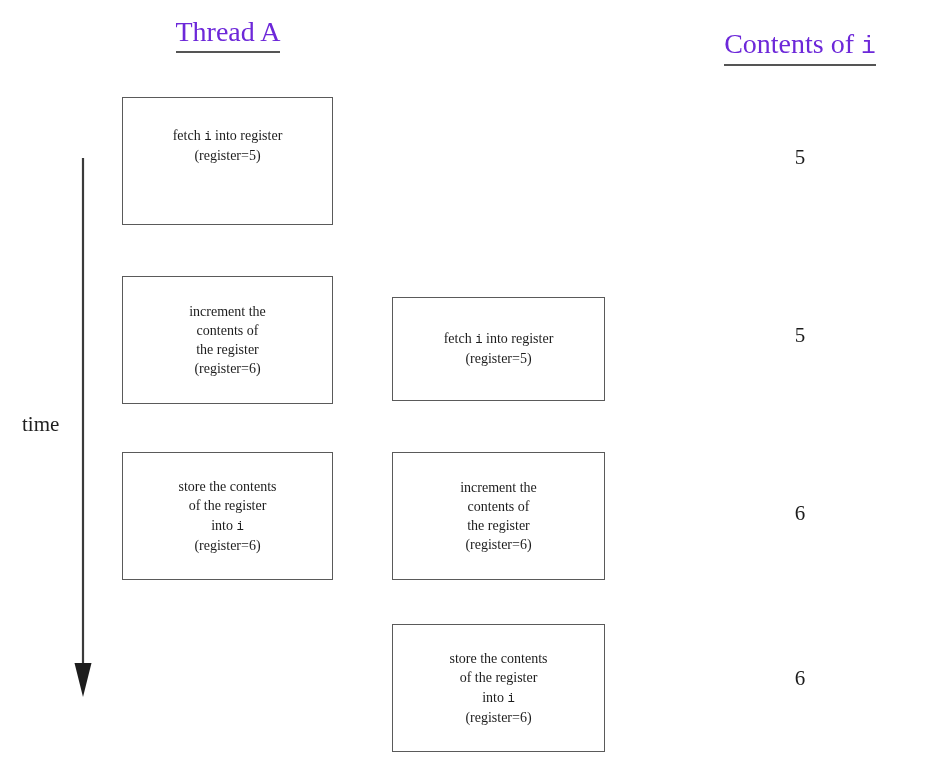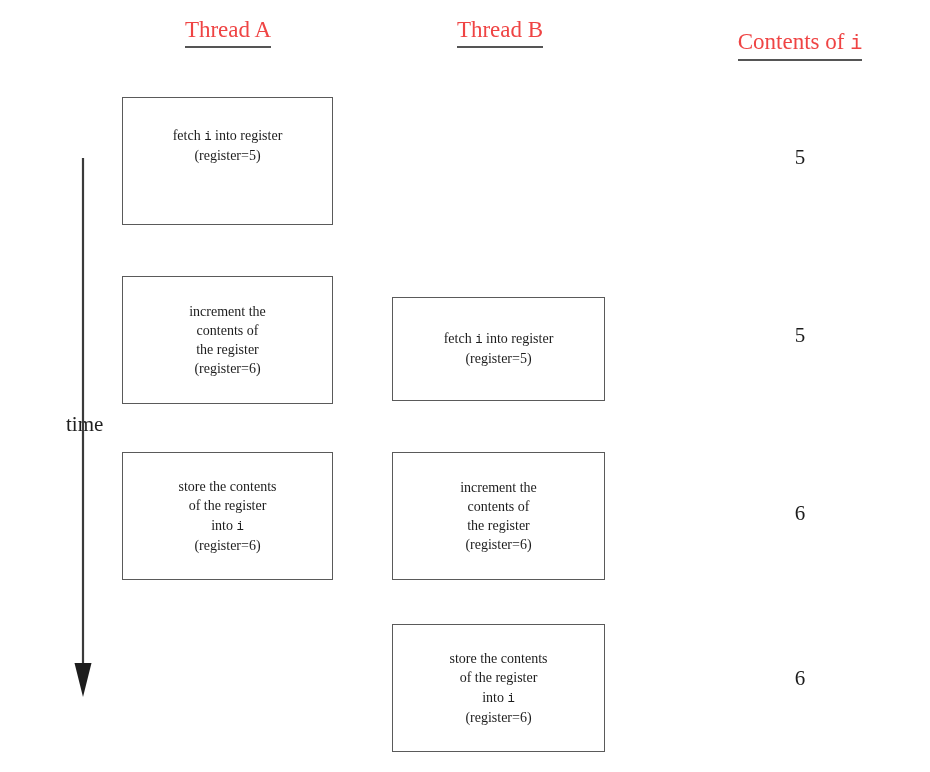--- a/index.html
+++ b/index.html
@@ -15,23 +15,23 @@
     position: relative;
     width: 930px;
     height: 772px;
     background: #ffffff;
     overflow: hidden;
   }
 
   
   .col-header {
     position: absolute;
-    font-size: 23px;
+    font-size: 28px;
     line-height: 1;
-    color: #ef4444;
+    color: #6d28d9;
     white-space: nowrap;
     text-align: center;
   }
   .col-header .hdr-text {
     display: inline-block;
     border-bottom: 2px solid #555555;
     padding-bottom: 5px;
   }
   .mono {
     font-family: "Liberation Mono", "DejaVu Sans Mono", monospace;
@@ -39,21 +39,20 @@
   }
 
   
   #time-axis-label {
     position: absolute;
     left: 22px;
     top: 412px;
     font-size: 21px;
     color: #1f1f1f;
     white-space: nowrap;
-    margin-left: 44px;
   }
   #time-arrow {
     position: absolute;
     left: 62px;
     top: 155px;
   }
 
   
   .step-box {
     position: absolute;
@@ -93,23 +92,20 @@
 </style>
 </head>
 <body>
 
 <div id="canvas">
 
   <div class="col-header" style="left:128px; top:18px; width:200px;">
     <span class="hdr-text">Thread A</span>
   </div>
 
-  <div class="col-header" style="left:400px; top:18px; width:200px;">
-    <span class="hdr-text">Thread B</span>
-  </div>
 
   <div class="col-header" style="left:700px; top:30px; width:200px;">
     <span class="hdr-text"><span>Contents of </span><span class="mono">i</span></span>
   </div>
 
   <div id="time-axis-label">time</div>
 
   <svg id="time-arrow" width="42" height="550" viewBox="0 0 42 550">
     <line x1="21" y1="3" x2="21" y2="510" stroke="#3a3a3a" stroke-width="2.2"></line>
     <polygon points="21,542 12.5,508 29.5,508" fill="#1d1d1d"></polygon>

